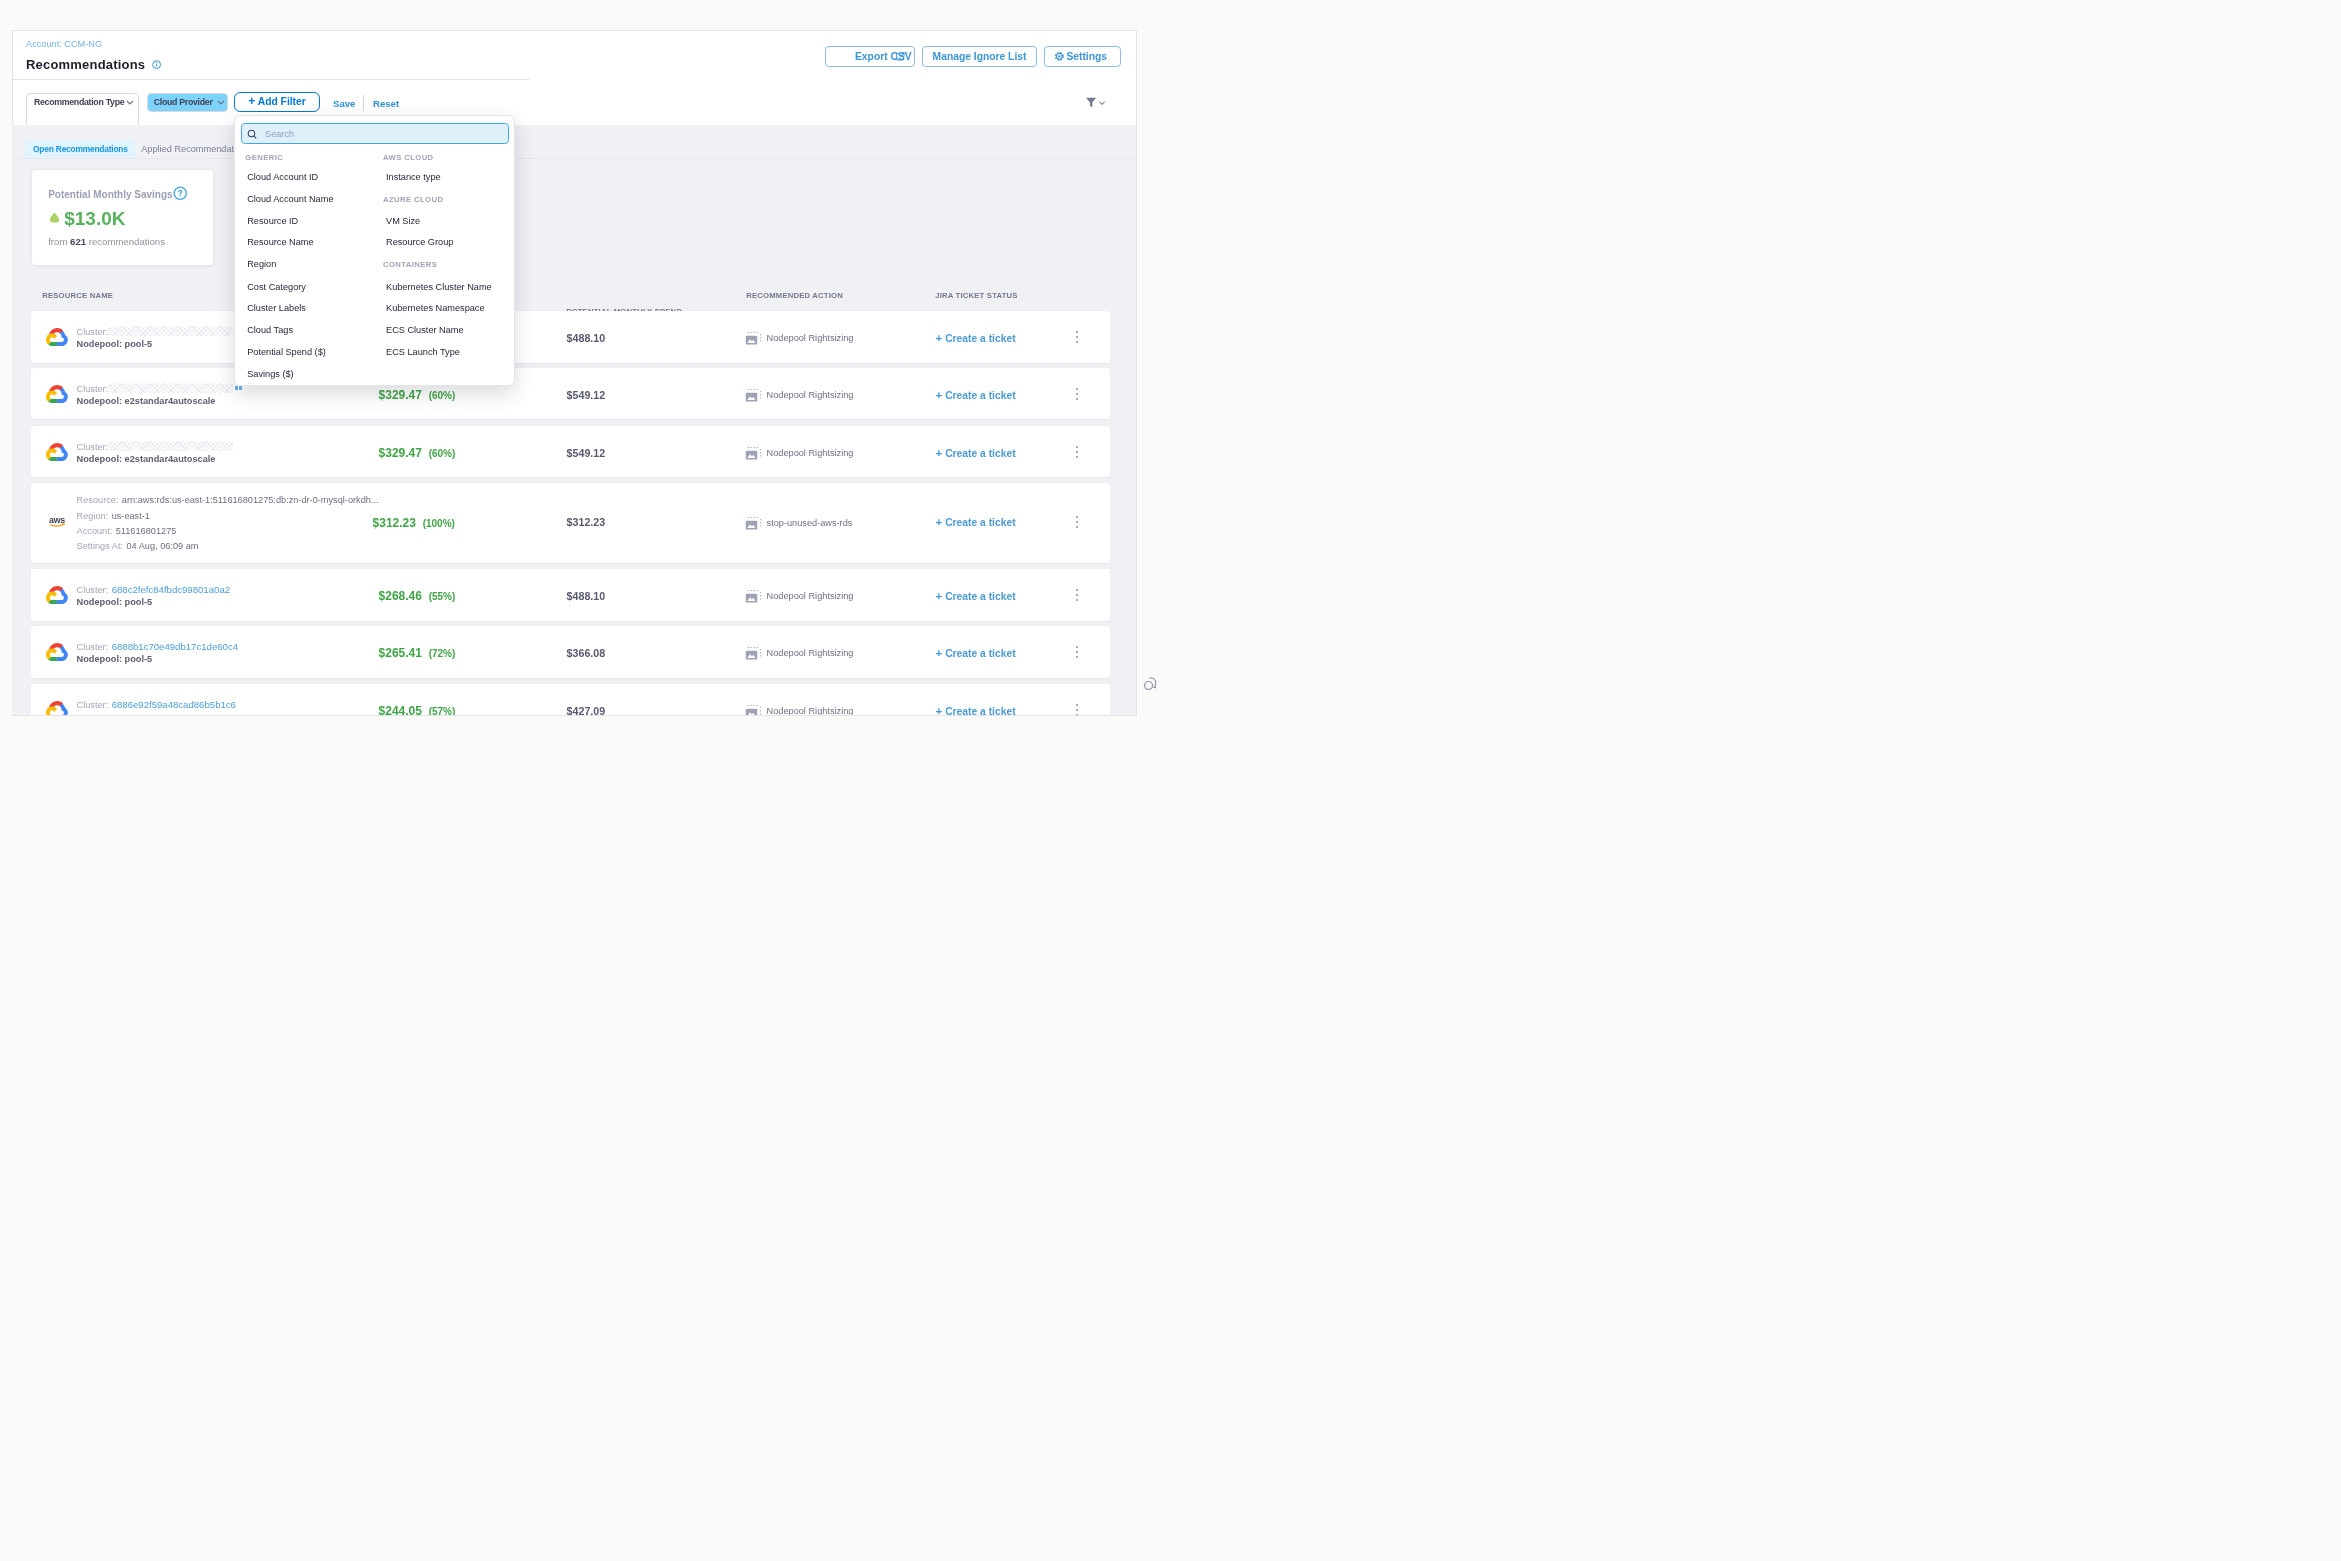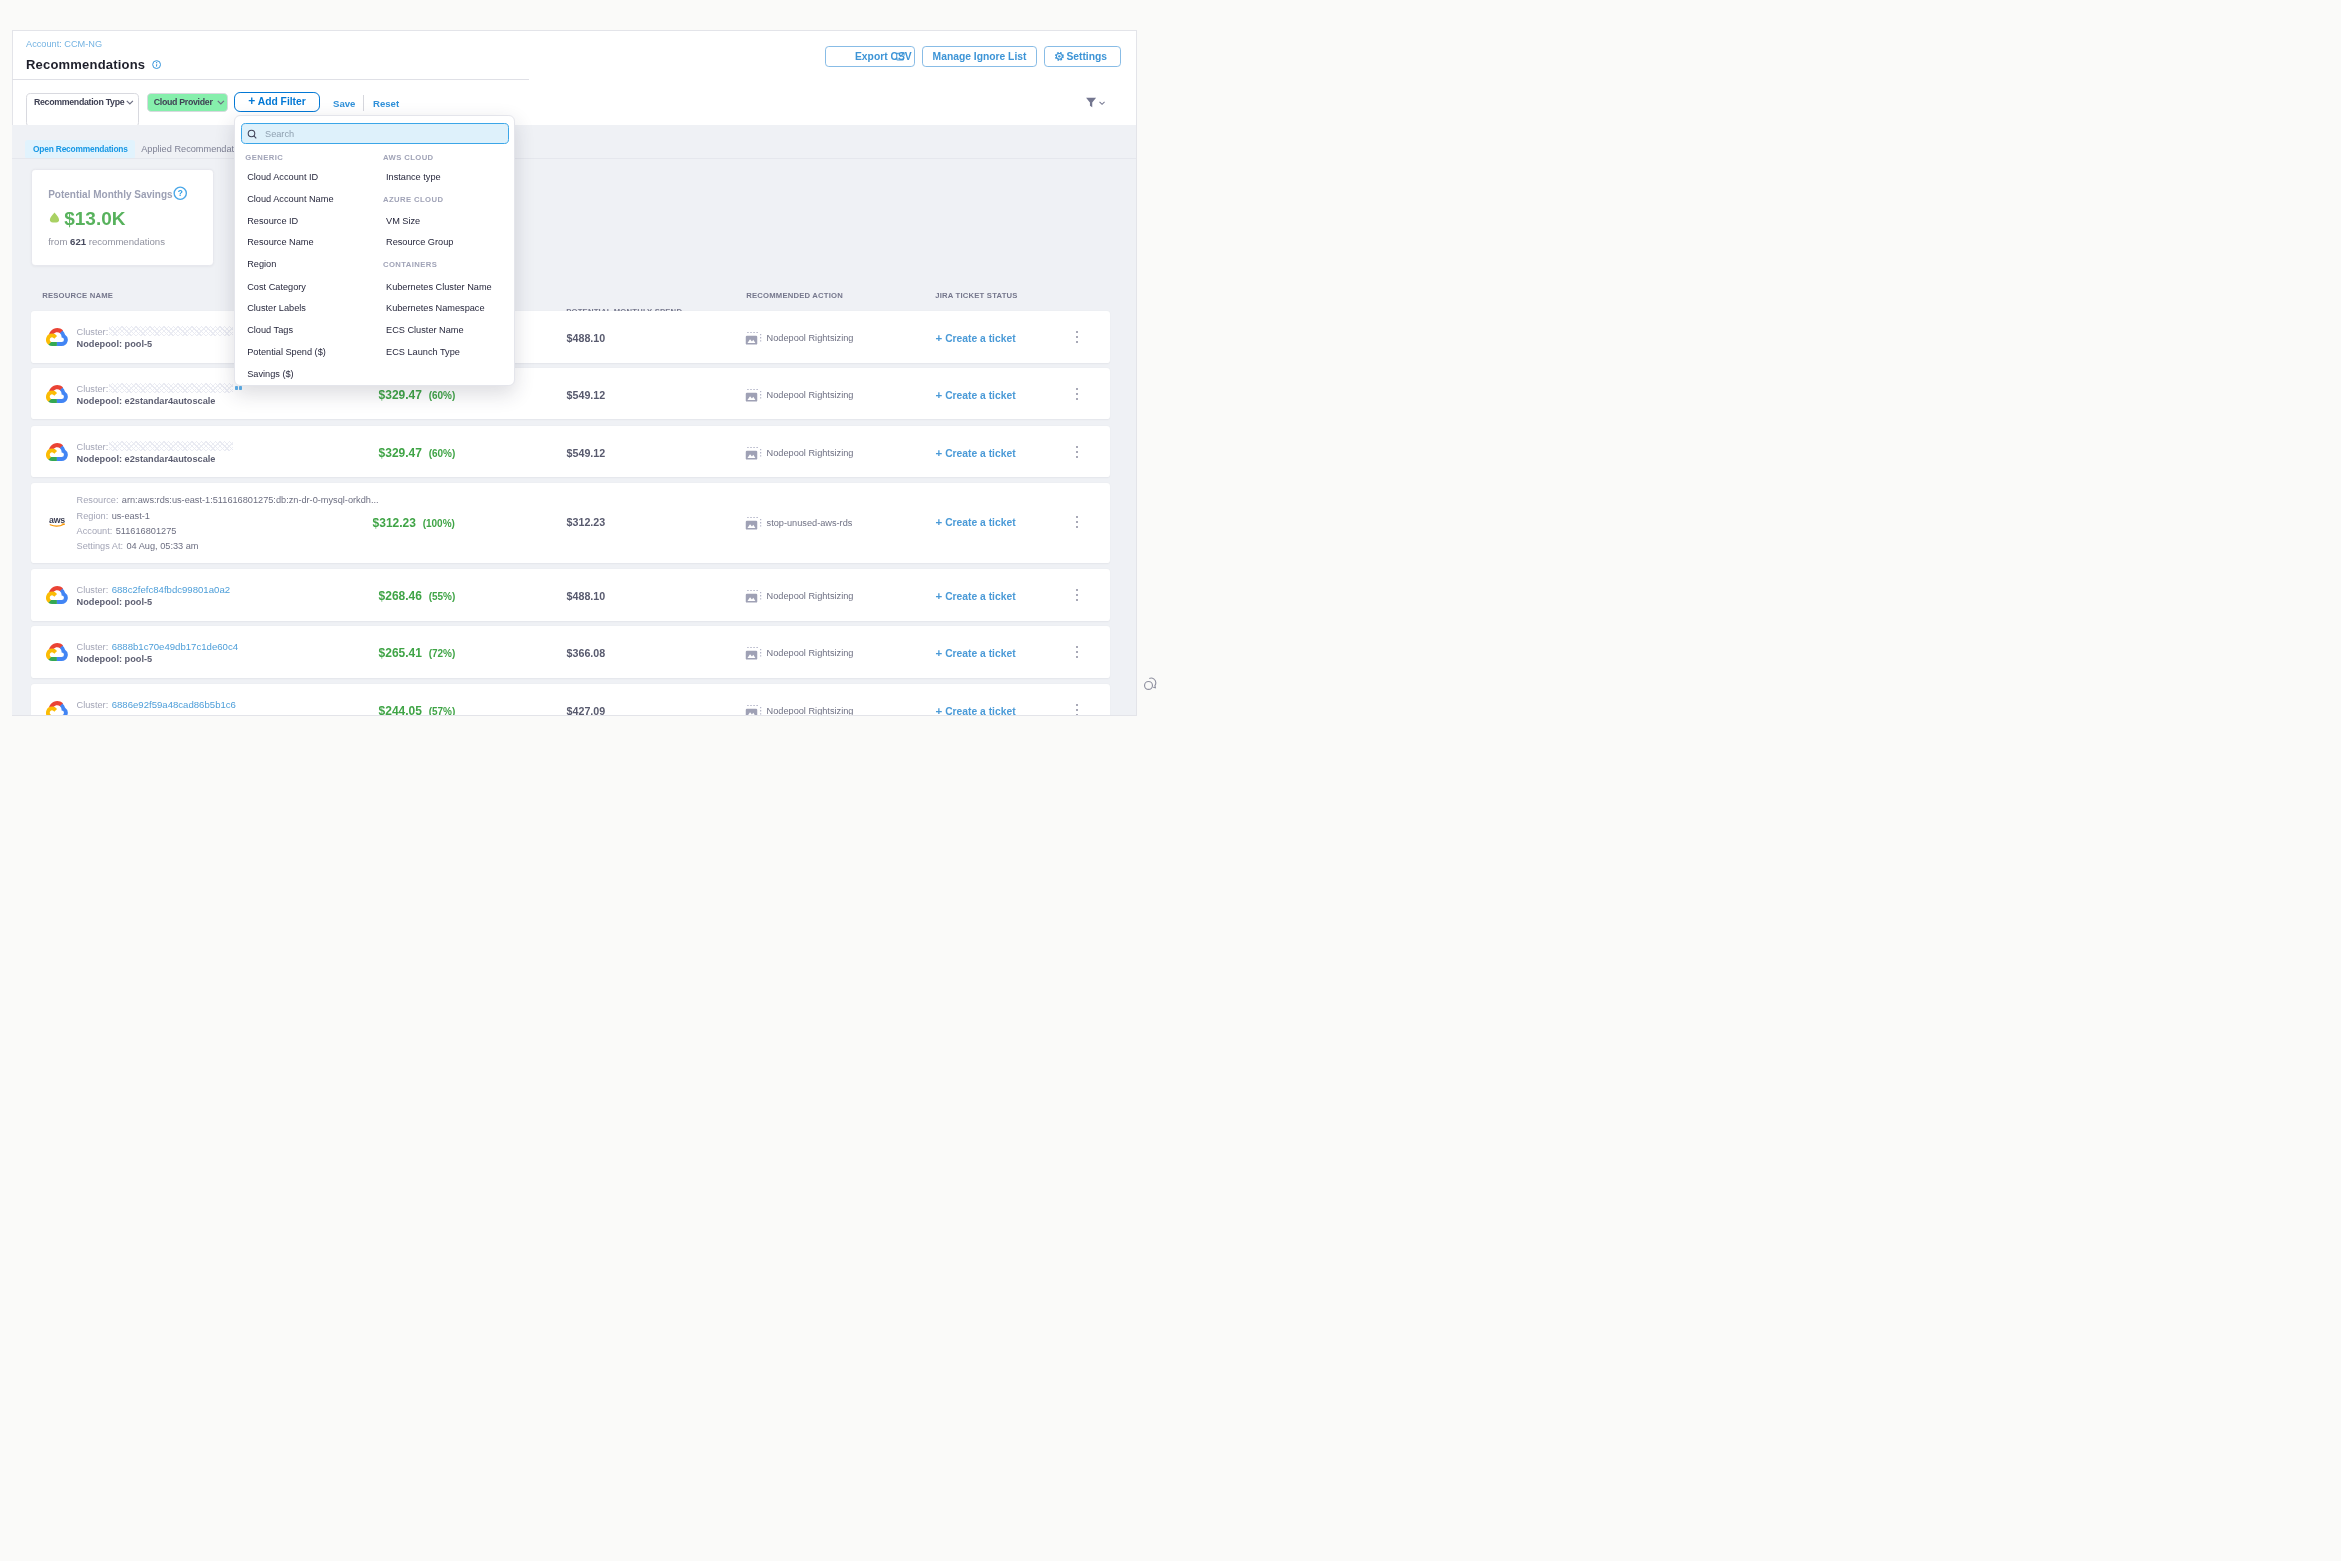--- a/index.html
+++ b/index.html
@@ -48,21 +48,21 @@
 <svg class="ab" style="left:1054px;top:51px" width="10.7" height="10.7" viewBox="0 0 16 16">
     <circle cx="8" cy="8" r="5.4" fill="none" stroke="#3d94d6" stroke-width="2.6" stroke-dasharray="2.4 1.9"></circle>
     <circle cx="8" cy="8" r="4.4" fill="none" stroke="#3d94d6" stroke-width="1.5"></circle>
     <circle cx="8" cy="8" r="1.8" fill="#3d94d6"></circle>
   </svg>
 
 <div class="ab" style="left:26px;top:93px;width:113px;height:34px;border:0.8px solid #d8d9df;border-radius:4.6px;background:#fff;font-size:8.8px;font-weight:bold;color:#3f4154;line-height:17.6px;padding-left:6.9px;letter-spacing:-0.3px;white-space:nowrap">Recommendation Type</div>
 <svg class="ab" style="left:126px;top:100px" width="7.7" height="5.4" viewBox="0 0 10 7">
     <path d="M1 1.2 L5 5.2 L9 1.2" fill="none" stroke="#6b6d80" stroke-width="1.5"></path>
   </svg>
-<div class="ab" style="left:147px;top:93px;width:81px;height:19px;border:0.8px solid #d8d9df;border-radius:4.6px;background:#86efac;font-size:8.8px;font-weight:bold;color:#3f4154;line-height:17.6px;padding-left:5.7px;letter-spacing:-0.3px;white-space:nowrap">Cloud Provider</div>
+<div class="ab" style="left:147px;top:93px;width:81px;height:19px;border:0.8px solid #d8d9df;border-radius:4.6px;background:#7dd3fc;font-size:8.8px;font-weight:bold;color:#3f4154;line-height:17.6px;padding-left:5.7px;letter-spacing:-0.3px;white-space:nowrap">Cloud Provider</div>
 <svg class="ab" style="left:217px;top:100px" width="7.7" height="5.4" viewBox="0 0 10 7">
     <path d="M1 1.2 L5 5.2 L9 1.2" fill="none" stroke="#6b6d80" stroke-width="1.5"></path>
   </svg>
 <div class="ab" style="left:234px;top:92px;width:86px;height:20px;border:1.5px solid #0278d5;border-radius:6.1px;background:#fff;font-size:10.3px;font-weight:bold;color:#0278d5;line-height:17px;text-align:center;white-space:nowrap"><b style="font-size:12px;font-weight:bold">+</b> Add Filter</div>
 <div class="ab" style="left:333px;top:98px;font-size:9.6px;font-weight:bold;color:#2f90d9">Save</div>
 <div class="ab" style="left:363px;top:95px;width:0.8px;height:16px;background:#d6d7dd"></div>
 <div class="ab" style="left:373px;top:98px;font-size:9.6px;font-weight:bold;color:#2f90d9">Reset</div>
 <svg class="ab" style="left:1085px;top:97px" width="12.2" height="12.2" viewBox="0 0 17 17">
     <path d="M1.5 1.2 h14 l-5.4 6.6 v6.6 l-3.2 -2.1 v-4.5 Z" fill="#73768f"></path>
   </svg>
@@ -174,21 +174,21 @@
 </div>
 <div class="row" style="top:358px;height:80px">
 <svg class="ab" style="left:18.4px;top:31px" width="17" height="13.8" viewBox="0 0 22 18">
         <text x="0" y="11.5" font-size="11.5" font-weight="bold" fill="#3b3d52" font-family="Liberation Sans" letter-spacing="-0.4">aws</text>
         <path d="M1.5 14 Q10.5 18 19.5 13.3" fill="none" stroke="#f79400" stroke-width="1.5" stroke-linecap="round"></path>
         <path d="M19.8 13.2 l-2.8 -0.2" fill="none" stroke="#f79400" stroke-width="1.5" stroke-linecap="round"></path>
       </svg>
 <div class="l1" style="top:11px"><span class="lbl">Resource:</span> <span class="val">arn:aws:rds:us-east-1:511616801275:db:zn-dr-0-mysql-orkdh...</span></div>
 <div class="l1" style="top:27px"><span class="lbl">Region:</span> <span class="val">us-east-1</span></div>
 <div class="l1" style="top:42px"><span class="lbl">Account:</span> <span class="val">511616801275</span></div>
-<div class="l1" style="top:57px"><span class="lbl">Settings At:</span> <span class="val">04 Aug, 05:33 am</span></div>
+<div class="l1" style="top:57px"><span class="lbl">Settings At:</span> <span class="val">04 Aug, 06:09 am</span></div>
 <div class="sv" style="left:342px;top:33px">$312.23&nbsp;&nbsp;<i>(100%)</i></div>
 <div class="sp" style="top:33px">$312.23</div>
 <svg class="ab" style="left:714px;top:33px" width="17.6" height="15.3" viewBox="0 0 23 20">
         <path d="M3 2 H17" stroke="#a9abc0" stroke-width="1.4" stroke-dasharray="1.7 2.3" fill="none"></path>
         <path d="M20.5 4 V16" stroke="#a9abc0" stroke-width="1.4" stroke-dasharray="1.7 2.3" fill="none"></path>
         <rect x="1" y="6.2" width="15" height="11.6" rx="1.6" fill="#9fa1b5"></rect>
         <path d="M3.2 15.6 L6.6 10.8 L9.1 13.7 L10.8 11.6 L13.6 15.6 Z" fill="#fff"></path>
       </svg>
 <div class="act" style="top:35px">stop-unused-aws-rds</div>
 <div class="tik" style="top:33px"><b>+</b> Create a ticket</div>

